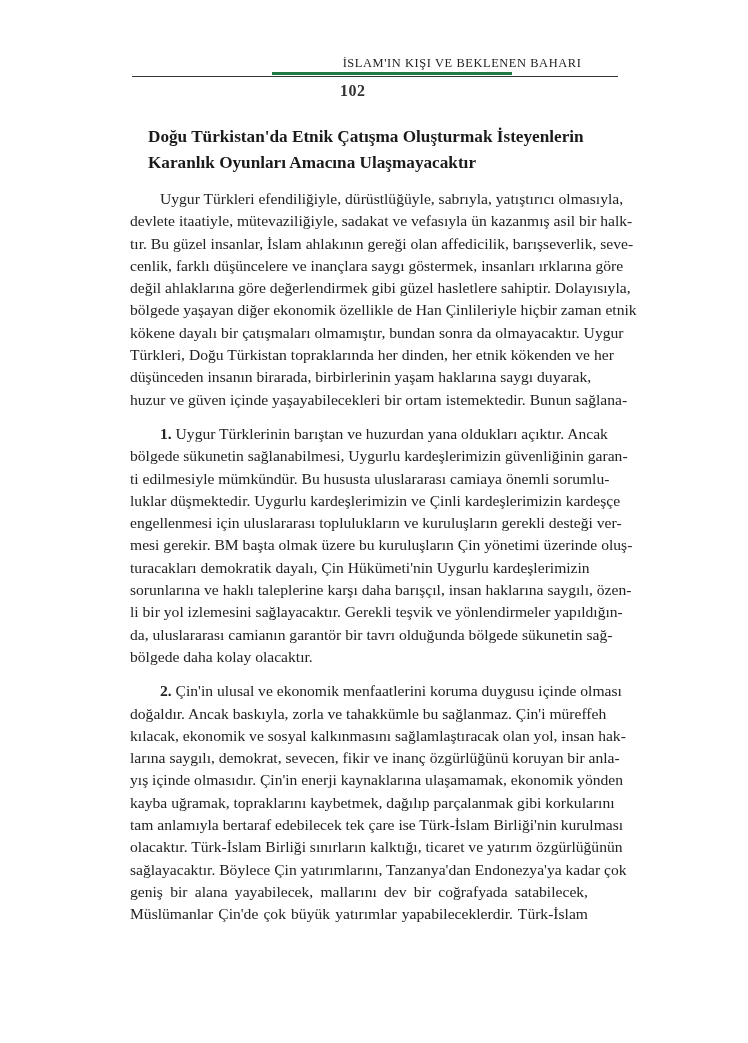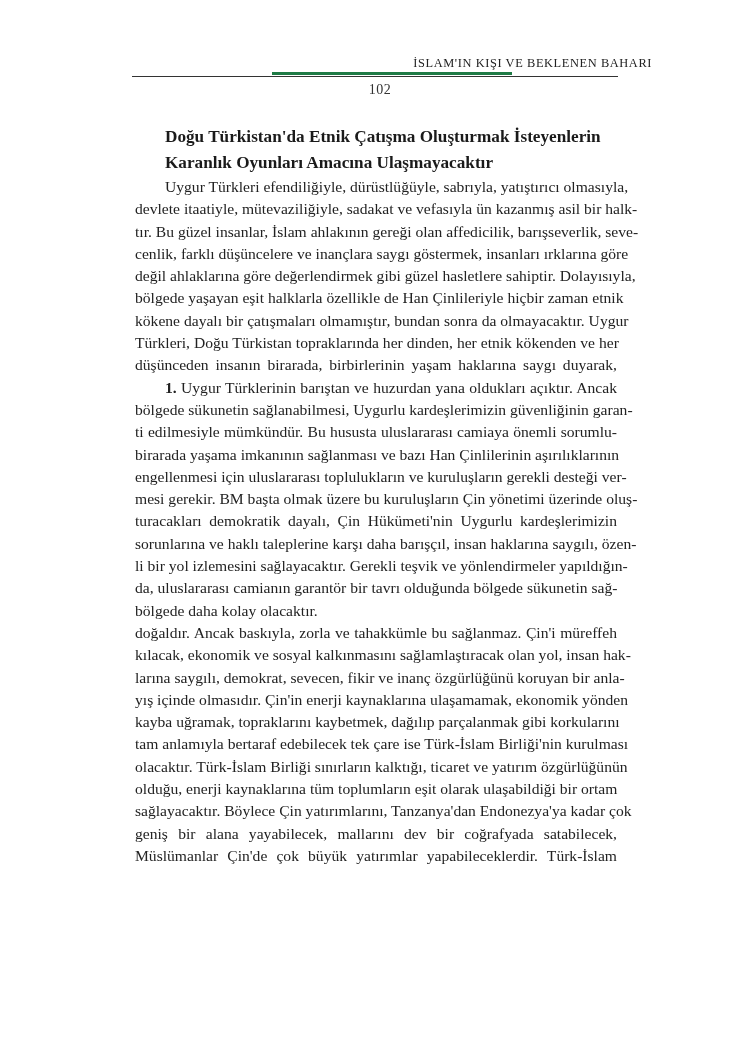--- a/index.html
+++ b/index.html
@@ -20,21 +20,21 @@
       left: 132px;
       top: 52px;
       width: 486px;
       height: 30px;
     }
     .running-title {
       position: absolute;
       left: 140px;
       top: 4px;
       width: 380px;
-      text-align: right;
+      text-align: center;
       font-family: "Liberation Serif", serif;
       font-size: 12.4px;
       letter-spacing: 0.6px;
       color: #222;
       white-space: nowrap;
     }
     .green-bar {
       position: absolute;
       left: 140px;
       top: 20px;
@@ -48,46 +48,46 @@
       top: 24px;
       width: 486px;
       height: 1px;
       background: #333;
     }
     .page-number {
       position: absolute;
       left: 340px;
       top: 82px;
       width: 80px;
-      text-align: center;
       font-family: "Liberation Serif", serif;
-      font-size: 14px;
+      font-size: 16px;
       color: #333;
       letter-spacing: 0.5px;
+      font-weight: bold;
     }
     .content {
       position: absolute;
-      left: 135px;
+      left: 118px;
       top: 124px;
       width: 482px;
     }
     .section-heading {
       margin: 0 0 0 30px;
       font-family: "Liberation Serif", serif;
       font-weight: bold;
       font-size: 17.2px;
       line-height: 26px;
       color: #1a1a1a;
     }
     .section-heading .line {
       display: block;
       white-space: nowrap;
     }
     .para {
-      margin: 0;
+      margin: 12px;
       font-family: "Liberation Serif", serif;
       font-size: 15.6px;
       line-height: 22.3px;
       text-align: justify;
       text-align-last: justify;
       color: #222;
     }
     .para .ln {
       display: block;
       text-align: justify;
@@ -120,45 +120,46 @@
     <span class="line">Doğu Türkistan'da Etnik Çatışma Oluşturmak İsteyenlerin</span>
     <span class="line">Karanlık Oyunları Amacına Ulaşmayacaktır</span>
   </h2>
   <div id="paras">
       <p class="para">
         <span class="ln indent">Uygur Türkleri efendiliğiyle, dürüstlüğüyle, sabrıyla, yatıştırıcı olmasıyla,</span>
         <span class="ln">devlete itaatiyle, mütevaziliğiyle, sadakat ve vefasıyla ün kazanmış asil bir halk-</span>
         <span class="ln">tır. Bu güzel insanlar, İslam ahlakının gereği olan affedicilik, barışseverlik, seve-</span>
         <span class="ln">cenlik, farklı düşüncelere ve inançlara saygı göstermek, insanları ırklarına göre</span>
         <span class="ln">değil ahlaklarına göre değerlendirmek gibi güzel hasletlere sahiptir. Dolayısıyla,</span>
-        <span class="ln">bölgede yaşayan eşit halklarla özellikle de Han Çinlileriyle hiçbir zaman etnik</span>
+        <span class="ln">bölgede yaşayan diğer ekonomik özellikle de Han Çinlileriyle hiçbir zaman etnik</span>
         <span class="ln">kökene dayalı bir çatışmaları olmamıştır, bundan sonra da olmayacaktır. Uygur</span>
         <span class="ln">Türkleri, Doğu Türkistan topraklarında her dinden, her etnik kökenden ve her</span>
         <span class="ln">düşünceden insanın birarada, birbirlerinin yaşam haklarına saygı duyarak,</span>
+        <span class="ln">huzur ve güven içinde yaşayabilecekleri bir ortam istemektedir. Bunun sağlana-</span>
       </p>
       <p class="para">
         <span class="ln indent"><span class="num">1. </span>Uygur Türklerinin barıştan ve huzurdan yana oldukları açıktır. Ancak</span>
         <span class="ln">bölgede sükunetin sağlanabilmesi, Uygurlu kardeşlerimizin güvenliğinin garan-</span>
         <span class="ln">ti edilmesiyle mümkündür. Bu hususta uluslararası camiaya önemli sorumlu-</span>
-        <span class="ln">birarada yaşama imkanının sağlanması ve bazı Han Çinlilerinin aşırılıklarının</span>
+        <span class="ln">luklar düşmektedir. Uygurlu kardeşlerimizin ve Çinli kardeşlerimizin kardeşçe</span>
         <span class="ln">engellenmesi için uluslararası toplulukların ve kuruluşların gerekli desteği ver-</span>
         <span class="ln">mesi gerekir. BM başta olmak üzere bu kuruluşların Çin yönetimi üzerinde oluş-</span>
         <span class="ln">turacakları demokratik dayalı, Çin Hükümeti'nin Uygurlu kardeşlerimizin</span>
         <span class="ln">sorunlarına ve haklı taleplerine karşı daha barışçıl, insan haklarına saygılı, özen-</span>
         <span class="ln">li bir yol izlemesini sağlayacaktır. Gerekli teşvik ve yönlendirmeler yapıldığın-</span>
         <span class="ln">da, uluslararası camianın garantör bir tavrı olduğunda bölgede sükunetin sağ-</span>
         <span class="ln last">bölgede daha kolay olacaktır.</span>
       </p>
       <p class="para">
+        <span class="ln indent"><span class="num">2. </span>Çin'in ulusal ve ekonomik menfaatlerini koruma duygusu içinde olması</span>
         <span class="ln">doğaldır. Ancak baskıyla, zorla ve tahakkümle bu sağlanmaz. Çin'i müreffeh</span>
         <span class="ln">kılacak, ekonomik ve sosyal kalkınmasını sağlamlaştıracak olan yol, insan hak-</span>
         <span class="ln">larına saygılı, demokrat, sevecen, fikir ve inanç özgürlüğünü koruyan bir anla-</span>
         <span class="ln">yış içinde olmasıdır. Çin'in enerji kaynaklarına ulaşamamak, ekonomik yönden</span>
         <span class="ln">kayba uğramak, topraklarını kaybetmek, dağılıp parçalanmak gibi korkularını</span>
         <span class="ln">tam anlamıyla bertaraf edebilecek tek çare ise Türk-İslam Birliği'nin kurulması</span>
         <span class="ln">olacaktır. Türk-İslam Birliği sınırların kalktığı, ticaret ve yatırım özgürlüğünün</span>
-        <span class="ln">olduğu, enerji kaynaklarına tüm toplumların eşit olarak ulaşabildiği bir ortam</span>
         <span class="ln">sağlayacaktır. Böylece Çin yatırımlarını, Tanzanya'dan Endonezya'ya kadar çok</span>
         <span class="ln">geniş bir alana yayabilecek, mallarını dev bir coğrafyada satabilecek,</span>
         <span class="ln">Müslümanlar Çin'de çok büyük yatırımlar yapabileceklerdir. Türk-İslam</span>
       </p>
     </div>
 </div>
 
 </body></html>

